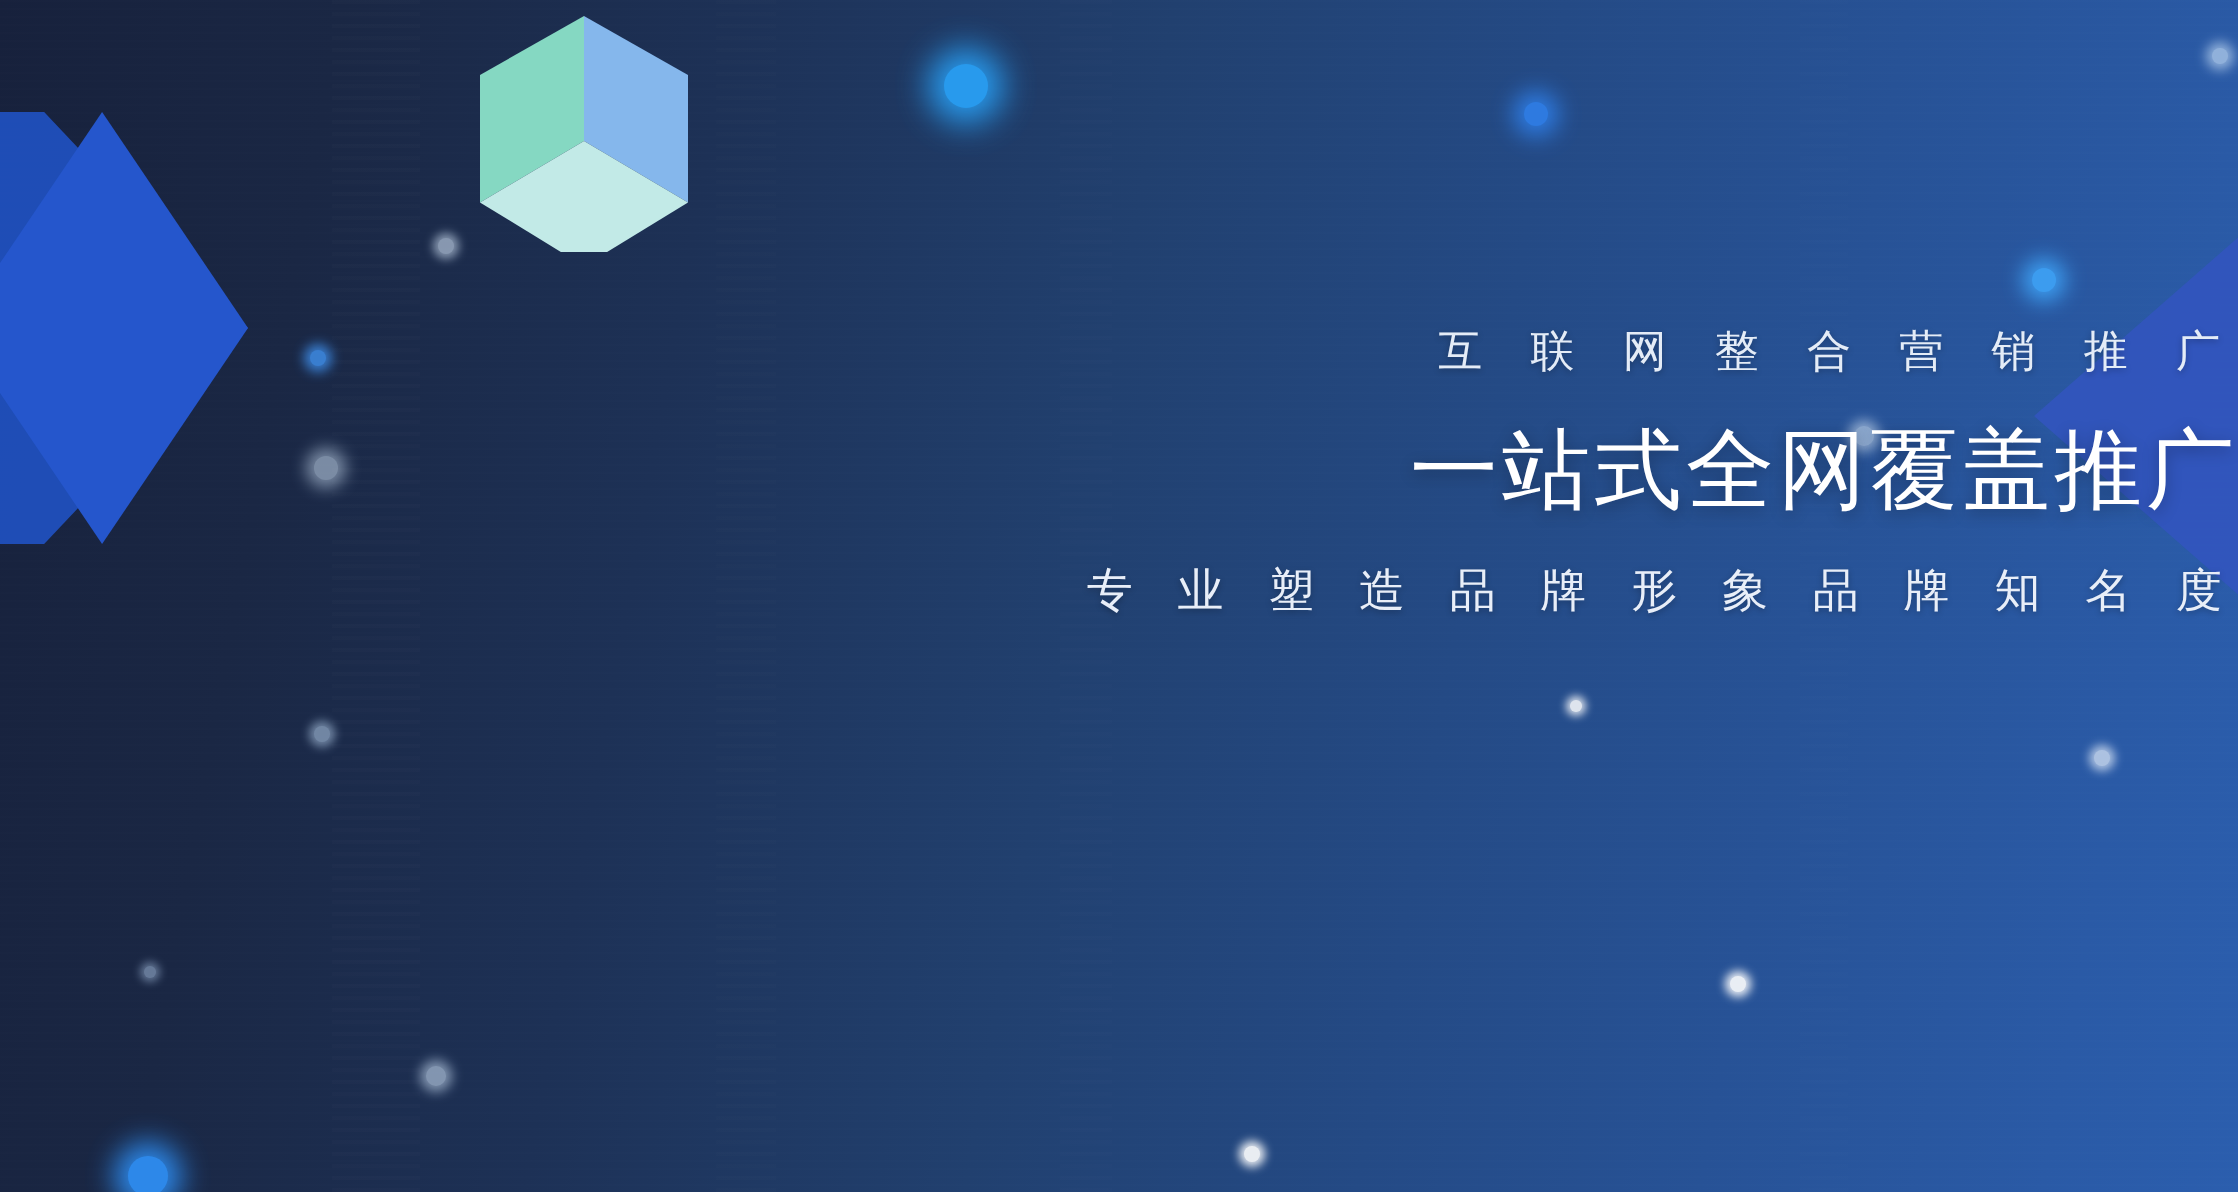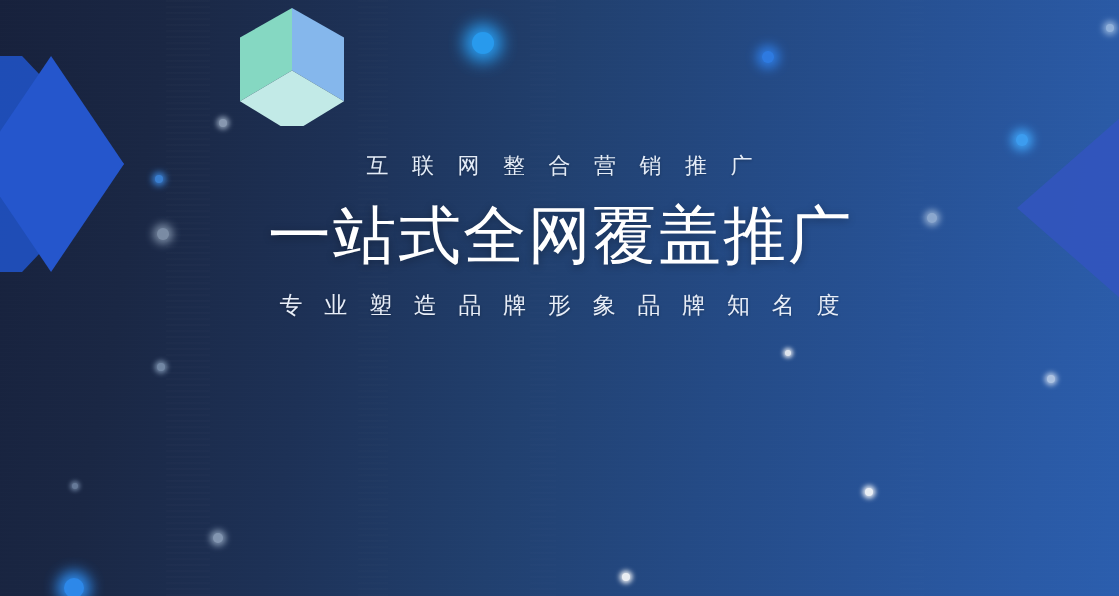--- a/index.html
+++ b/index.html
@@ -132,40 +132,39 @@
 
   
   .text-block {
     position: absolute;
     left: 0;
     top: 0;
     width: 1119px;
     height: 424px;
     display: flex;
     flex-direction: column;
-    align-items: center;
+    align-items: flex-end;
     justify-content: center;
     padding-top: 48px;
     box-sizing: border-box;
-    font-family: Liberation Serif, serif;
   }
   .eyebrow {
     color: #e4ecf7;
     font-size: 22px;
     letter-spacing: 9px;
     text-indent: 9px;
     font-weight: 400;
     line-height: 1;
     margin-bottom: 26px;
     text-shadow: 0 1px 3px rgba(0,0,0,0.28);
     white-space: nowrap;
   }
   .headline {
     color: #ffffff;
-    font-size: 63px;
+    font-size: 44px;
     font-weight: 300;
     letter-spacing: 2px;
     text-indent: 2px;
     line-height: 1.05;
     margin: 0 0 24px 0;
     text-shadow: 0 2px 8px rgba(0,0,0,0.30);
     white-space: nowrap;
   }
   .tagline {
     color: #e8eef8;

